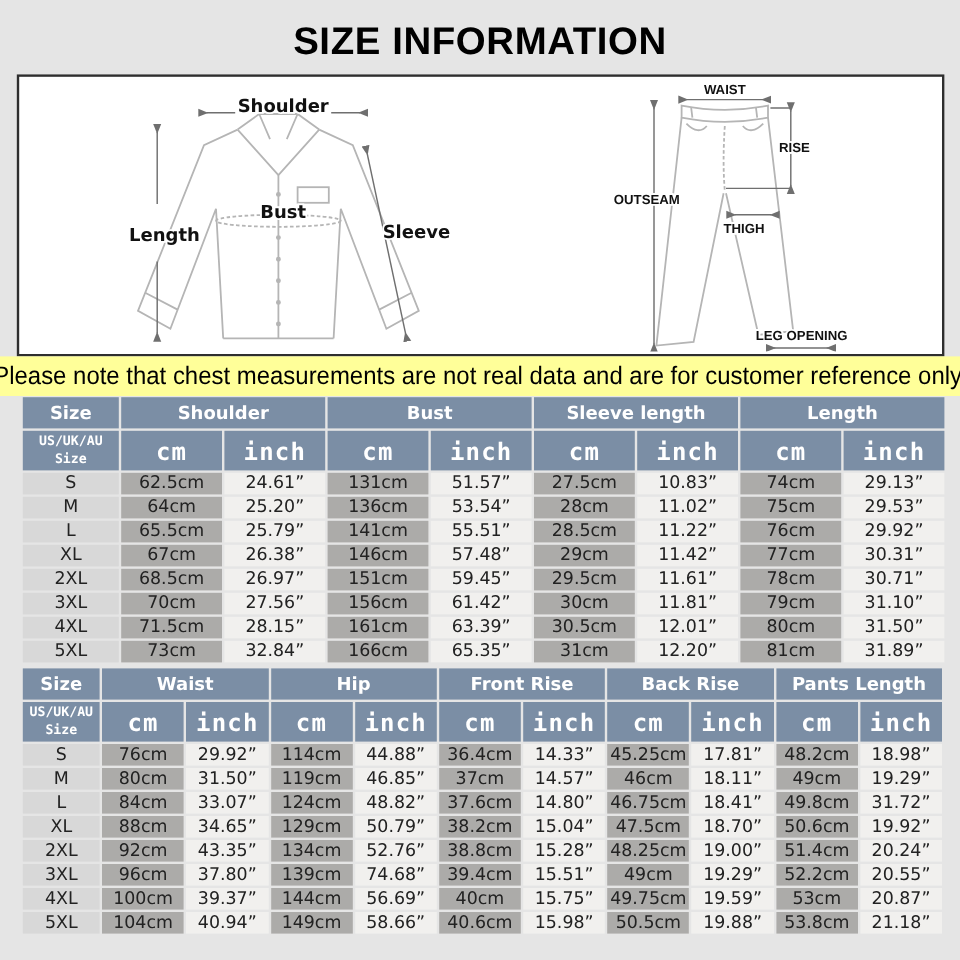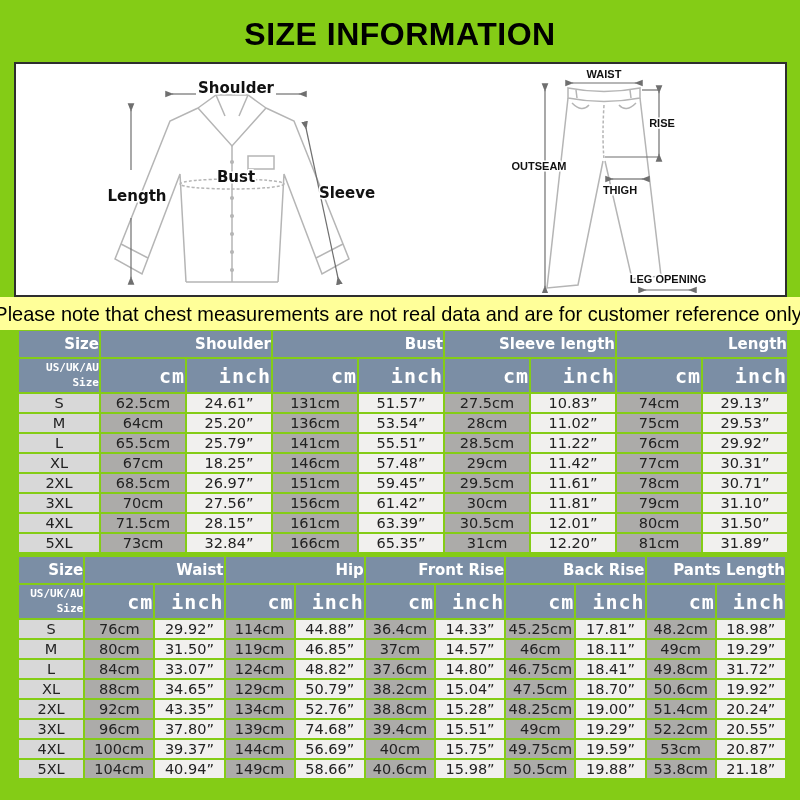--- a/index.html
+++ b/index.html
@@ -1,32 +1,32 @@
 <!DOCTYPE html>
 <html><head>
 <meta charset="utf-8">
 <style>
   html,body{margin:0;padding:0;background:#fff;}
-  .page{position:relative;width:800px;height:800px;background:#84cc16;overflow:hidden;
+  .page{position:relative;width:800px;height:800px;background:#e5e5e5;overflow:hidden;
         font-family:"DejaVu Sans",sans-serif;}
   .title{position:absolute;top:16px;left:0;width:100%;text-align:center;
          font-family:"Liberation Sans",sans-serif;font-weight:bold;font-size:32px;
          letter-spacing:.5px;color:#000;}
   .diagram-box{position:absolute;left:14px;top:62px;width:769px;height:231px;
                border:2px solid #2e2e2e;background:#fff;}
   .diagram-box svg{position:absolute;top:2px;}
   .note{position:absolute;left:0;top:297px;width:800px;height:33px;background:#FFFF99;
         display:flex;align-items:center;justify-content:center;overflow:hidden;}
   .note span{font-family:"Liberation Sans",sans-serif;font-size:21px;color:#000;
              white-space:nowrap;transform:scaleX(.95);transform-origin:center;}
   table.tbl{position:absolute;left:17px;border-collapse:separate;border-spacing:2px;
             table-layout:fixed;}
   #table1{top:329px;width:772px;}
   #table2{top:555px;width:770px;}
-  .tbl th{background:#7B8EA5;color:#fff;padding:0;text-align:right;vertical-align:middle;}
+  .tbl th{background:#7B8EA5;color:#fff;padding:0;text-align:center;vertical-align:middle;}
   .tbl thead tr.grp th{height:26px;font-size:15px;font-weight:bold;
                        font-family:"DejaVu Sans",sans-serif;}
   .tbl thead tr.sub th{height:33px;font-family:"DejaVu Sans Mono",monospace;
                        font-size:20px;font-weight:bold;letter-spacing:1px;}
   .tbl thead tr.sub th.szsub{font-size:11px;letter-spacing:0;white-space:pre-line;line-height:1.35;}
   .tbl td{height:18px;padding:0;text-align:center;vertical-align:middle;
           font-size:14.5px;color:#222;font-family:"DejaVu Sans",sans-serif;}
   .tbl tbody td:first-child{background:#D8D8D8;}
   .tbl tbody td:nth-child(2n){background:#ACABA9;}
   .tbl tbody td:nth-child(2n+3){background:#F1F0EE;}
@@ -178,21 +178,21 @@
           <td>141cm</td>
           <td>55.51”</td>
           <td>28.5cm</td>
           <td>11.22”</td>
           <td>76cm</td>
           <td>29.92”</td>
         </tr>
         <tr>
           <td>XL</td>
           <td>67cm</td>
-          <td>18.25”</td>
+          <td>26.38”</td>
           <td>146cm</td>
           <td>57.48”</td>
           <td>29cm</td>
           <td>11.42”</td>
           <td>77cm</td>
           <td>30.31”</td>
         </tr>
         <tr>
           <td>2XL</td>
           <td>68.5cm</td>

